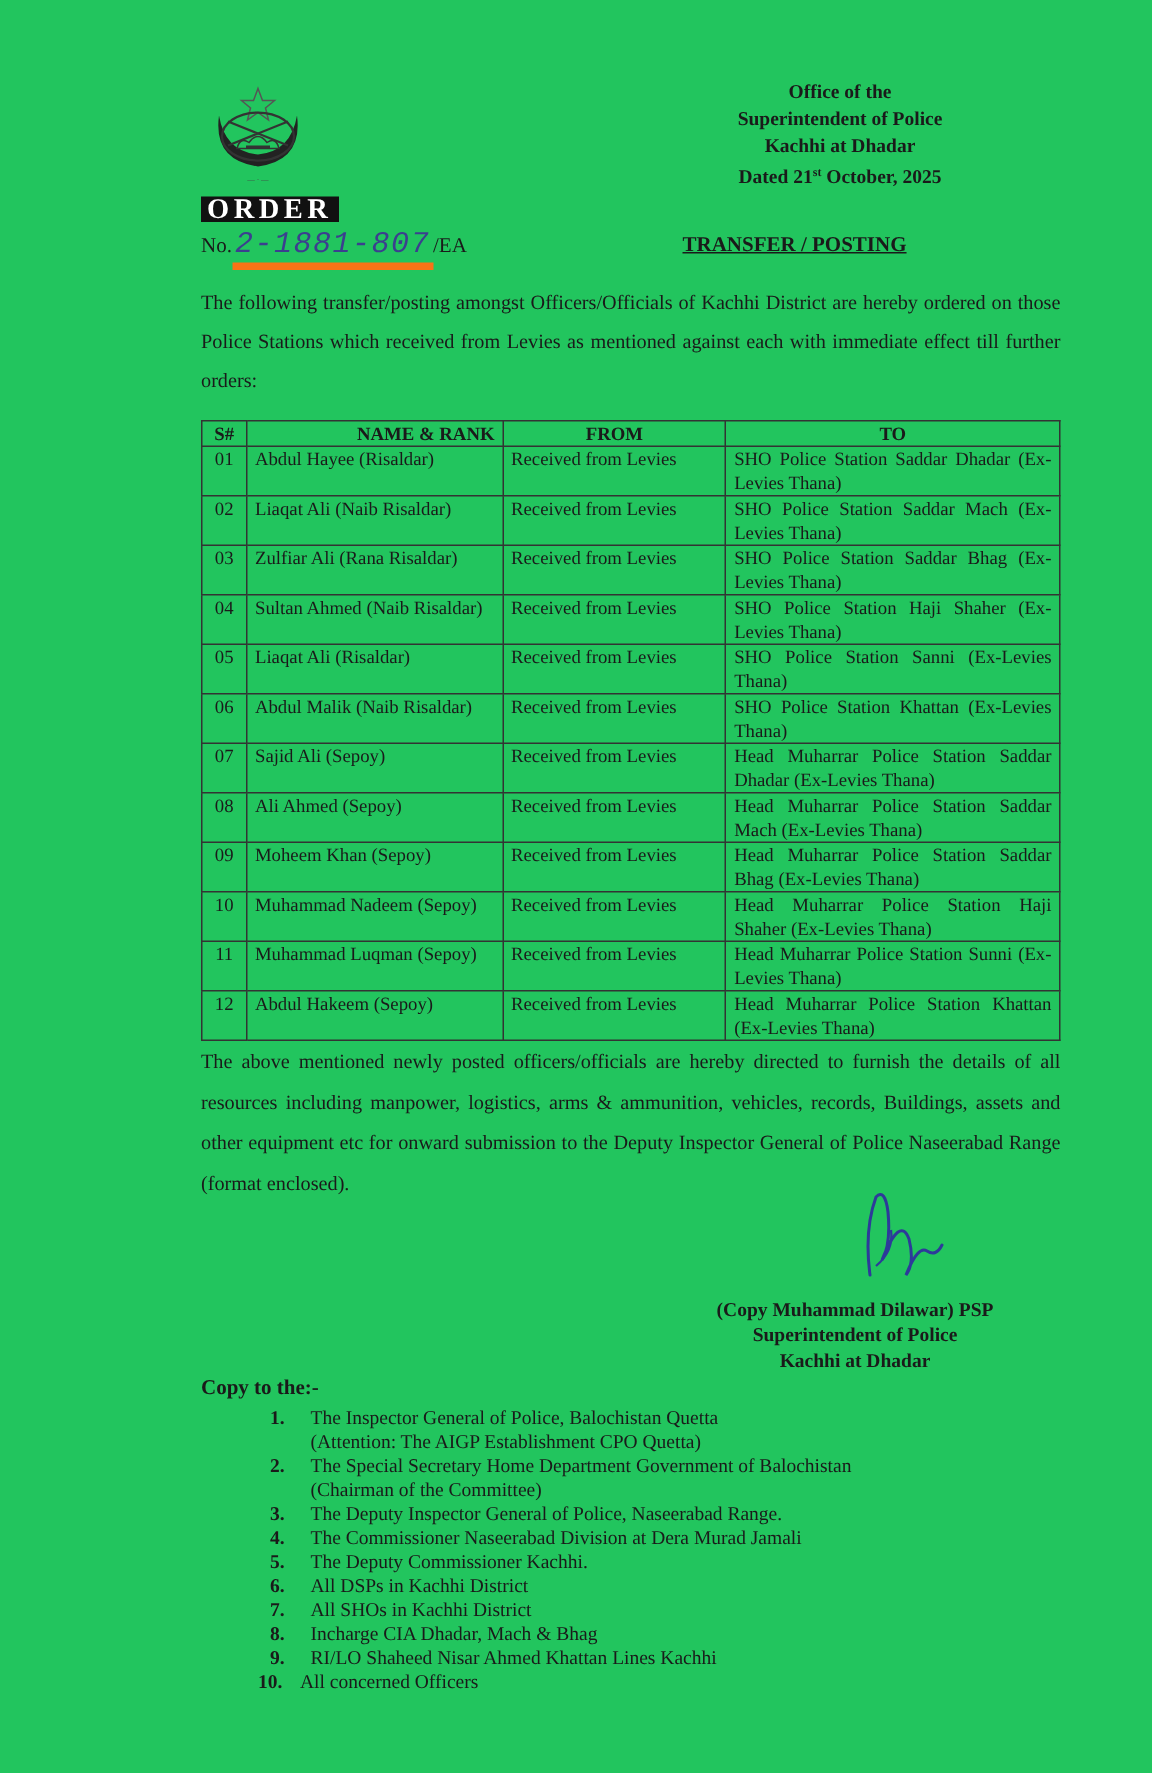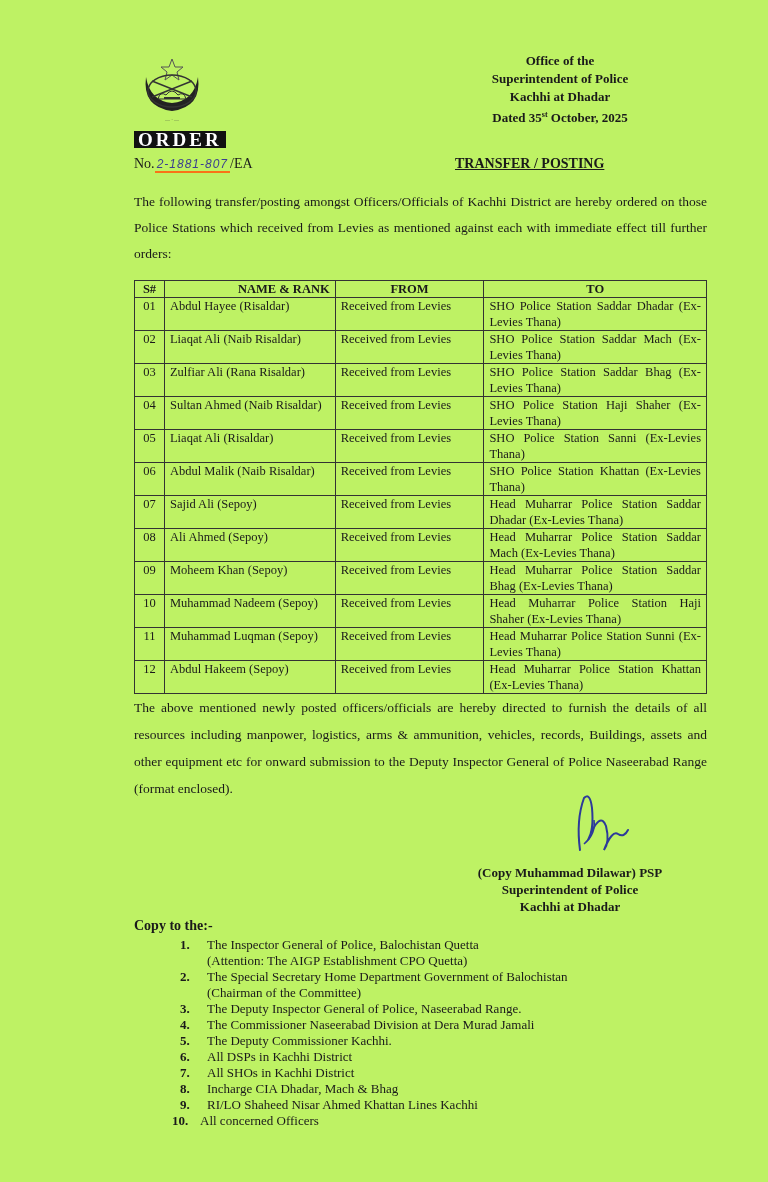--- a/index.html
+++ b/index.html
@@ -1,30 +1,30 @@
 <!DOCTYPE html>
 <html><head>
 <meta charset="utf-8">
 <style>
   * { box-sizing: border-box; margin: 0; padding: 0; }
   html, body { width: 768px; height: 1182px; background: #ffffff; overflow: hidden; }
   body { font-family: "Liberation Serif", "DejaVu Serif", serif; color: #1a1a1a; position: relative; }
 
-  .page { position: absolute; left: 0; top: 0; width: 768px; height: 1182px; background: #bef264; }
+  .page { position: absolute; left: 0; top: 0; width: 768px; height: 1182px; background: #22c55e; }
 
   .logo { position: absolute; left: 138px; top: 55px; width: 68px; height: 70px; }
   .logo svg { width: 100%; height: 100%; }
 
   .office { position: absolute; left: 460px; top: 52px; width: 200px; text-align: center; font-weight: bold; font-size: 13px; line-height: 18px; }
   .office sup { font-size: 8px; margin-top: 11px; }
 
   .order-badge { position: absolute; left: 134px; top: 131px; background: #111; color: #fff; font-weight: bold; font-size: 19px; letter-spacing: 3px; padding: 0 4px; height: 17px; line-height: 17px; }
 
   .order-no { position: absolute; left: 134px; top: 155px; font-size: 14px; line-height: 18px; }
-  .order-no .hand { font-family: Liberation Sans, sans-serif; font-style: italic; color: #3b3f8f; font-size: 12px; letter-spacing: 1px; border-bottom: 2px solid #f97316; padding: 0 2px; }
+  .order-no .hand { font-family: Liberation Mono, monospace; font-style: italic; color: #3b3f8f; font-size: 20px; letter-spacing: 1px; border-bottom: 5px solid #f97316; padding: 0 2px; }
 
   .subject { position: absolute; left: 455px; top: 155px; font-weight: bold; font-size: 14px; text-decoration: underline; line-height: 18px; }
 
   .intro { position: absolute; left: 134px; top: 189px; width: 573px; font-size: 13.5px; line-height: 26px; text-align: justify; }
 
   table.orders { position: absolute; left: 134px; top: 280px; width: 573px; border-collapse: collapse; font-size: 12.5px; line-height: 16px; }
   table.orders th, table.orders td { border: 1px solid #333; padding: 0 5px; vertical-align: top; }
   table.orders th { font-weight: bold; height: 16px; }
   table.orders td { height: 32.5px; }
   col.c-sn { width: 30px; }
@@ -64,21 +64,21 @@
       <path d="M20 44 Q22 36 28 40 Q34 32 40 40 Q46 36 48 44 Z" fill="none" stroke="#333" stroke-width="1"></path>
       <rect x="26" y="42" width="16" height="2" fill="#333"></rect>
       <text x="34" y="66" font-size="5" text-anchor="middle" fill="#444">— · —</text>
     </svg>
   </div>
 
   <div class="office">
     <div>Office of the</div>
     <div>Superintendent of Police</div>
     <div>Kachhi at Dhadar</div>
-    <div><span>Dated 35</span><sup>st</sup><span> October, 2025</span></div>
+    <div><span>Dated 21</span><sup>st</sup><span> October, 2025</span></div>
   </div>
 
   <div class="order-badge">ORDER</div>
 
   <div class="order-no">
     <span>No.</span><span class="hand">2-1881-807</span><span>/EA</span>
   </div>
 
   <div class="subject">TRANSFER / POSTING</div>
 

